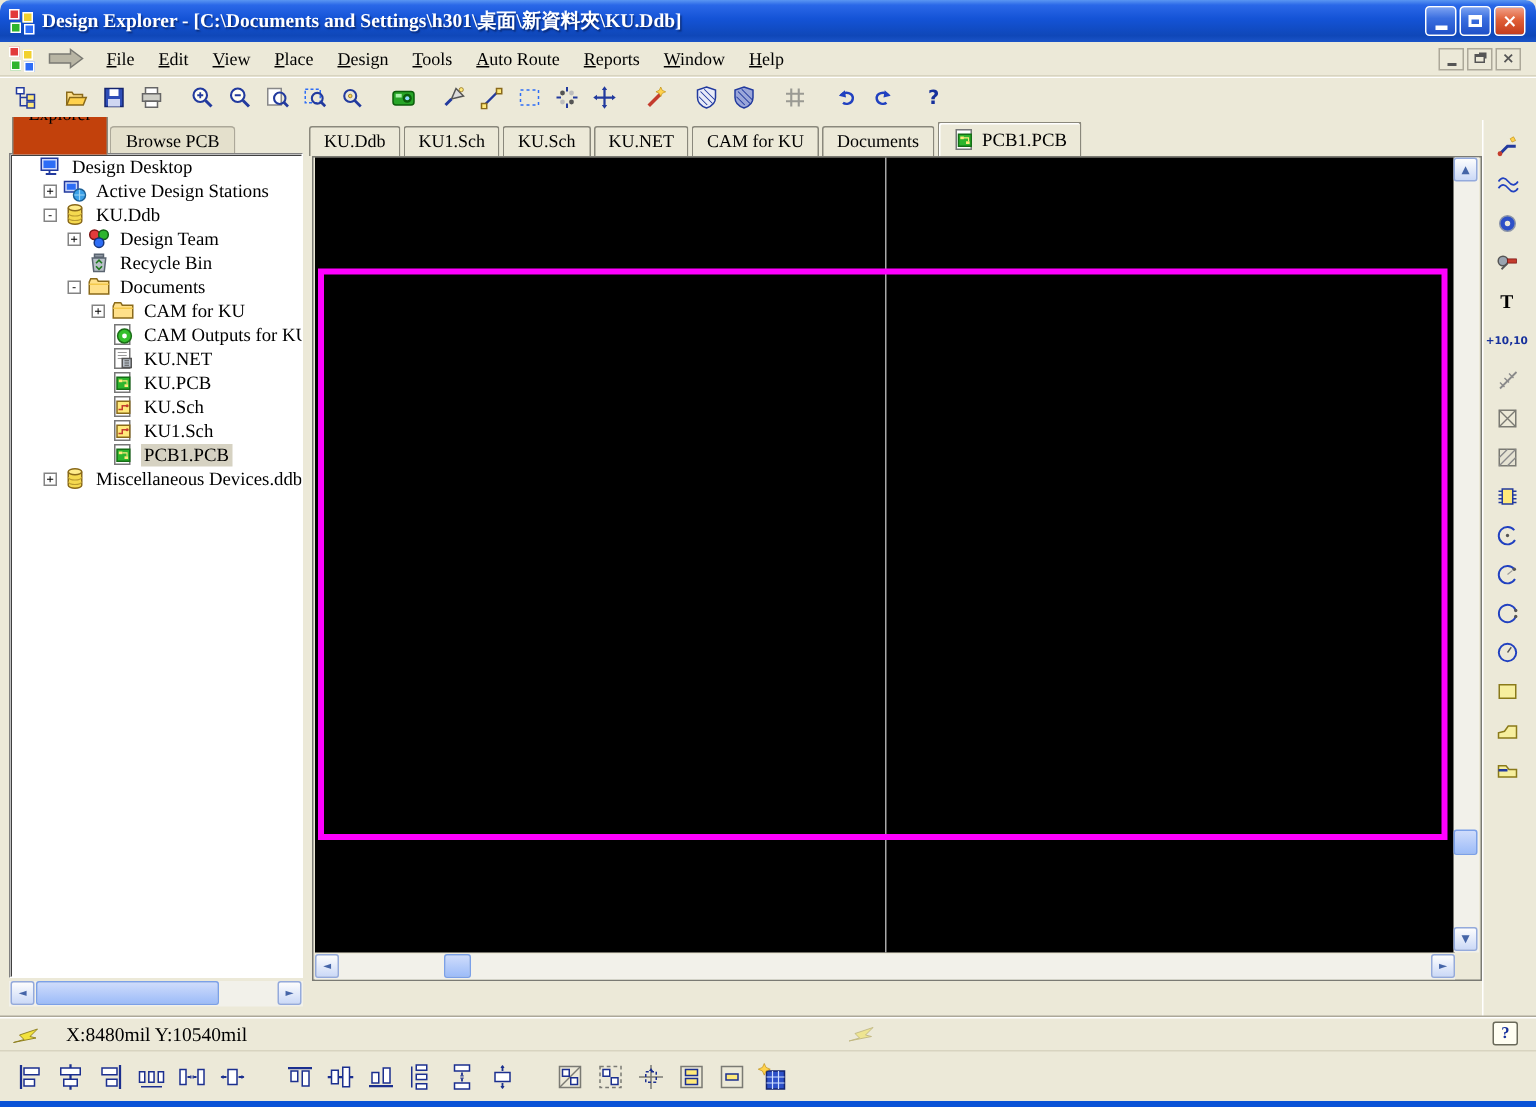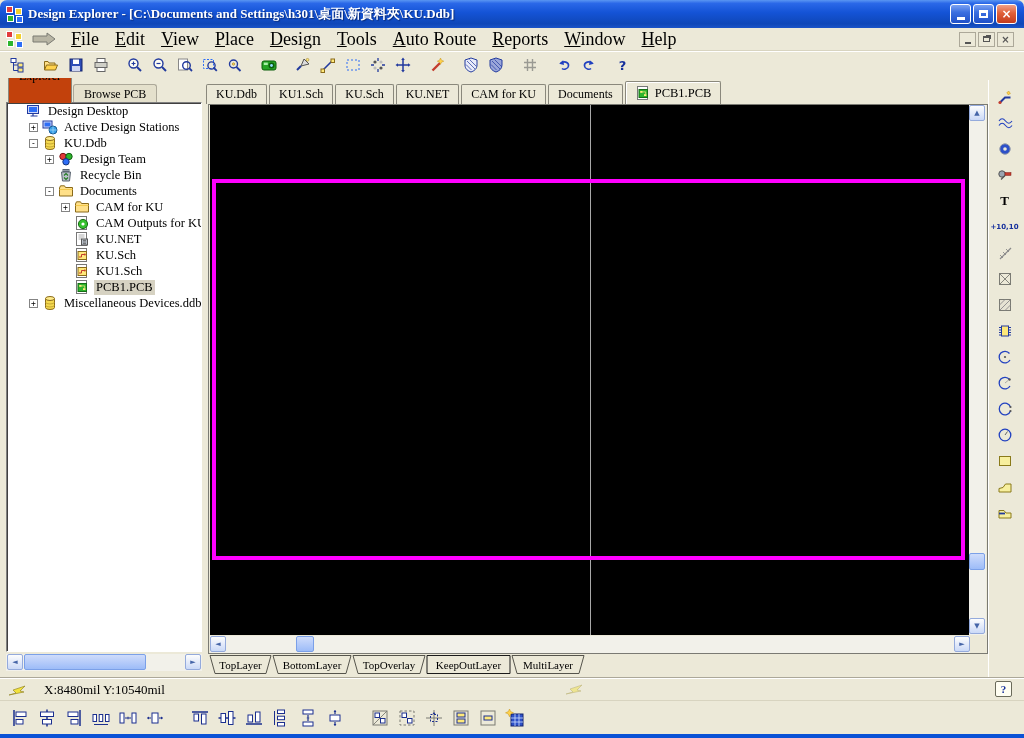--- a/index.html
+++ b/index.html
@@ -27,21 +27,21 @@
   .wbtn{width:21px;height:20px;border-radius:3px;border:1px solid #fff;
     background:linear-gradient(180deg,#7ba2f2 0%,#3b6fe0 40%,#1f50c8 100%);
     color:#fff;font:bold 12px "DejaVu Sans",sans-serif;display:flex;align-items:center;justify-content:center;padding:0;}
   .wbtn.close{background:linear-gradient(180deg,#f0a088 0%,#e06038 45%,#c43c1d 100%);}
   .wbtn .minbar{display:block;width:8px;height:3px;background:#fff;margin-top:9px;}
   .wbtn .maxbox{display:block;width:9px;height:8px;border:2px solid #fff;border-top-width:3px;}
   
   .menubar{position:absolute;left:0;top:28px;width:1024px;height:23px;background:#ece9d8;
     display:flex;align-items:center;border-bottom:1px solid #d8d4c0;z-index:40;}
   .menu-arrow{width:26px;height:16px;margin:0 6px 0 8px;}
-  .menu-item{font-size:18px;padding:2px 8px;color:#000;cursor:default;}
+  .menu-item{font-size:12px;padding:2px 8px;color:#000;cursor:default;}
   .menu-item u{text-underline-offset:1px;}
   .mdi-ctls{margin-left:auto;margin-right:10px;display:flex;gap:2px;}
   .mdibtn{width:17px;height:15px;border:1px solid #aca899;background:#ece9d8;
     display:flex;align-items:center;justify-content:center;color:#555;
     font:bold 10px "DejaVu Sans",sans-serif;padding:0;}
   .mdibtn .minbar{width:6px;height:2px;background:#555;margin-top:7px;}
   .mdibtn .resbox{width:7px;height:6px;border:1px solid #555;border-top-width:2px;box-shadow:2px -2px 0 -1px #555;}
   
   .toolbar{position:absolute;left:0;top:51px;width:1024px;height:27px;background:#ece9d8;
     border-top:1px solid #fff;display:flex;align-items:center;padding-left:4px;z-index:30;}
@@ -674,20 +674,27 @@
           <div class="tree-row" style="padding-left: 54px;">
             <span class="no-exp"></span>
             <svg class="t-ic">
               <use href="#net-doc-icon"></use>
             </svg>
             <span class="tree-label">KU.NET</span>
           </div>
           <div class="tree-row" style="padding-left: 54px;">
             <span class="no-exp"></span>
             <svg class="t-ic">
+              <use href="#pcb-doc-icon"></use>
+            </svg>
+            <span class="tree-label">KU.PCB</span>
+          </div>
+          <div class="tree-row" style="padding-left: 54px;">
+            <span class="no-exp"></span>
+            <svg class="t-ic">
               <use href="#sch-doc-icon"></use>
             </svg>
             <span class="tree-label">KU.Sch</span>
           </div>
           <div class="tree-row" style="padding-left: 54px;">
             <span class="no-exp"></span>
             <svg class="t-ic">
               <use href="#sch-doc-icon"></use>
             </svg>
             <span class="tree-label">KU1.Sch</span>
@@ -752,42 +759,20 @@
       <div class="sb-thumb"></div>
       <div class="sb-btn down">▼</div>
     </div>
     <div class="canvas-hscroll">
       <div class="sb-btn left">◄</div>
       <div class="sb-thumb hthumb"></div>
       <div class="sb-btn right">►</div>
     </div>
   </div>
 
-  <div class="layer-tabbar" id="layer-tabs"><svg width="520" height="20">
-        <g>
-          <path d="M4 0.5 H65 L60 18.5 H9 Z" stroke="#55544c" fill="#ece9d8"></path>
-          <text x="34.5" y="13.5" text-anchor="middle" font-size="11" font-family="Liberation Serif,serif" fill="#000">TopLayer</text>
-        </g>
-        <g>
-          <path d="M67 0.5 H145 L140 18.5 H72 Z" stroke="#55544c" fill="#ece9d8"></path>
-          <text x="106" y="13.5" text-anchor="middle" font-size="11" font-family="Liberation Serif,serif" fill="#000">BottomLayer</text>
-        </g>
-        <g>
-          <path d="M147 0.5 H219 L214 18.5 H152 Z" stroke="#55544c" fill="#ece9d8"></path>
-          <text x="183" y="13.5" text-anchor="middle" font-size="11" font-family="Liberation Serif,serif" fill="#000">TopOverlay</text>
-        </g>
-        <g>
-          <path d="M221 0.5 H304 V18.5 H221 Z" stroke="#1a1a1a" fill="#ece9d8"></path>
-          <text x="262.5" y="13.5" text-anchor="middle" font-size="11" font-family="Liberation Serif,serif" fill="#000">KeepOutLayer</text>
-        </g>
-        <g>
-          <path d="M306 0.5 H378 L373 18.5 H311 Z" stroke="#55544c" fill="#ece9d8"></path>
-          <text x="342" y="13.5" text-anchor="middle" font-size="11" font-family="Liberation Serif,serif" fill="#000">MultiLayer</text>
-        </g>
-      </svg></div>
 
   <div class="right-toolbar" id="right-toolbar">
       <button class="tb-btn">
         <svg class="ic">
           <use href="#route-icon"></use>
         </svg>
       </button>
       <button class="tb-btn">
         <svg class="ic">
           <use href="#traces-icon"></use>

